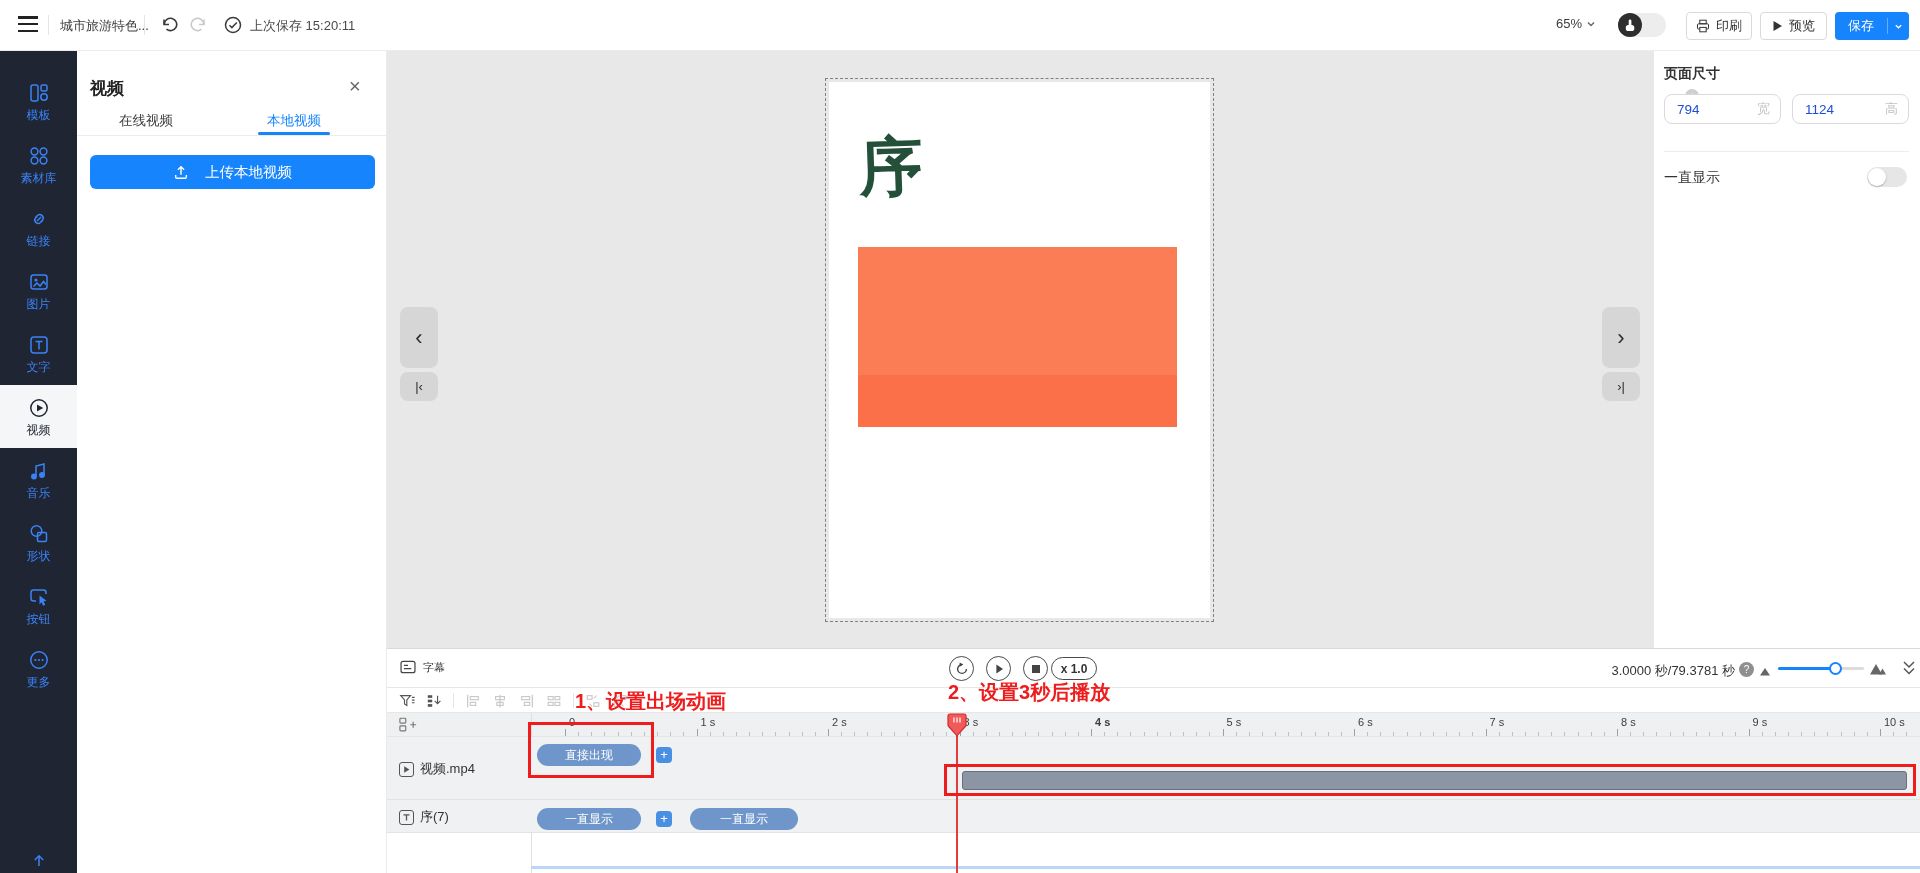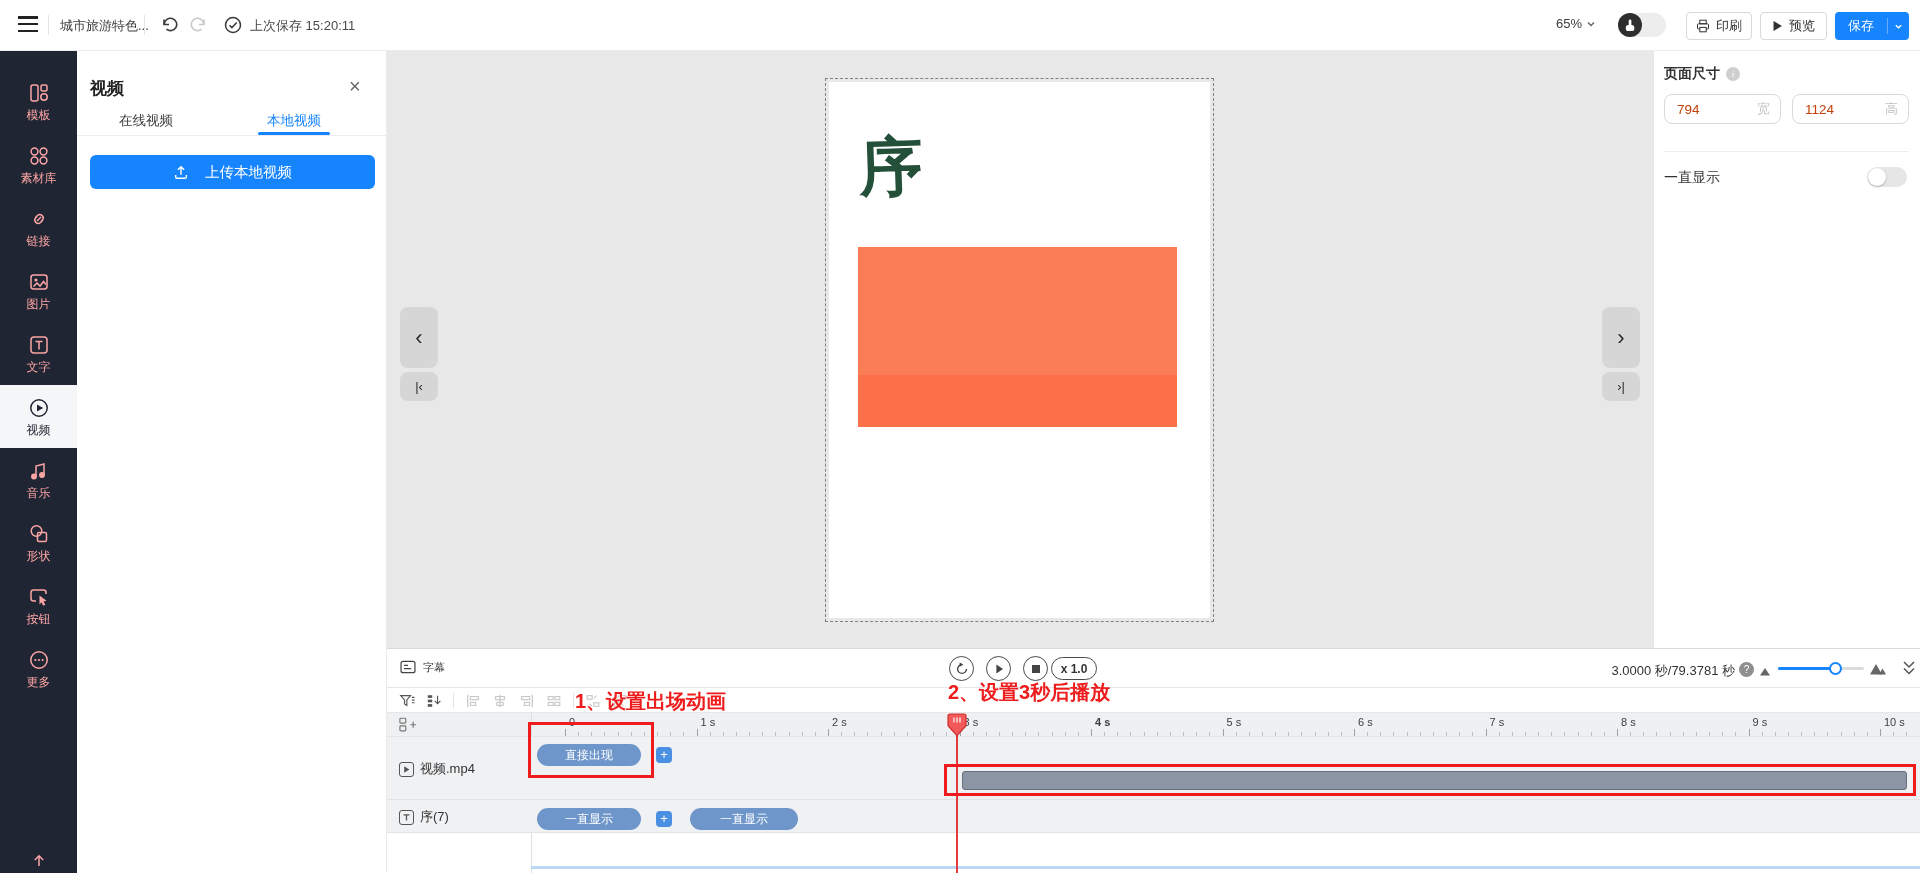--- a/index.html
+++ b/index.html
@@ -11,42 +11,42 @@
 
   
   .topbar{left:0;top:0;width:1920px;height:51px;background:#fff;border-bottom:1px solid #ececec;box-sizing:border-box;z-index:20;}
   .vdiv{width:1px;height:20px;background:#e4e4e4;}
   .tb-txt{font-size:13px;color:#3d3d3d;}
   .tb-btn{height:28px;border:1px solid #d9d9d9;border-radius:4px;background:#fff;display:flex;align-items:center;justify-content:center;gap:6px;font-size:13px;color:#333;box-sizing:border-box;}
   .save-btn{height:28px;border-radius:4px;background:#1684fc;color:#fff;display:flex;align-items:center;font-size:13px;}
 
   
   .sidebar{left:0;top:51px;width:77px;height:822px;background:#1f2532;z-index:10;}
-  .sb-item{position:absolute;left:0;width:77px;height:63px;display:flex;flex-direction:column;align-items:center;justify-content:center;gap:5px;color:#fca5a5;cursor:pointer;}
+  .sb-item{position:absolute;left:0;width:77px;height:63px;display:flex;flex-direction:column;align-items:center;justify-content:center;gap:5px;color:#3b82f6;cursor:pointer;}
   .sb-item .lbl{font-size:12px;line-height:12px;}
   .sb-item.active{background:#f5f6f8;color:#1f2532;}
   .sb-item svg{stroke:currentColor;fill:none;stroke-width:1.5;}
 
   
   .panel{left:77px;top:51px;width:310px;height:822px;background:#fff;border-right:1px solid #ebebeb;box-sizing:border-box;z-index:5;}
   .tab{font-size:13.5px;color:#404040;}
   .tab.active{color:#1684fc;}
   .upload-btn{left:13px;top:104px;width:285px;height:34px;border-radius:6px;background:#1684fc;color:#fff;display:flex;align-items:center;justify-content:center;gap:16px;font-size:14.5px;}
   .thumb{left:13px;top:154px;width:139px;height:84px;border-radius:8px;overflow:hidden;background:linear-gradient(180deg,#fb7c55 0%,#fb7c55 72%,#f8693f 72%,#f8693f 100%);}
   .badge{position:absolute;right:5px;bottom:6px;width:44px;height:20px;border-radius:3px;background:rgba(35,20,16,.82);color:#fff;font-size:12.5px;display:flex;align-items:center;justify-content:center;}
 
   
   .canvas{left:387px;top:51px;width:1266px;height:597px;background:#e8e8e8;}
   .page{left:829px;top:82px;width:381px;height:536px;background:#fff;outline:1px dashed #808080;outline-offset:3px;z-index:2;}
   .navbtn{background:#d6d6d6;border-radius:8px;color:#2c2c2c;display:flex;align-items:center;justify-content:center;z-index:3;}
 
   
   .inspector{left:1653px;top:51px;width:267px;height:597px;background:#fff;border-left:1px solid #e8e8e8;box-sizing:border-box;}
   .inp{position:absolute;height:30px;border:1px solid #d9d9d9;border-radius:8px;box-sizing:border-box;display:flex;align-items:center;justify-content:space-between;padding:0 10px 0 12px;background:#fff;}
-  .inp .val{font-size:13.5px;color:#c2410c;}
+  .inp .val{font-size:13.5px;color:#1d4ed8;}
   .inp .unit{font-size:13px;color:#c0c0c0;}
   .circ-i{width:14px;height:14px;border-radius:50%;background:#cfcfcf;color:#fff;font-size:9px;display:flex;align-items:center;justify-content:center;font-style:italic;font-family:"Liberation Serif",serif;}
   .toggle{width:40px;height:20px;border-radius:10px;background:#e6e6e6;position:relative;}
   .toggle .knob{position:absolute;left:1px;top:1px;width:18px;height:18px;border-radius:50%;background:#fff;box-shadow:0 1px 2px rgba(0,0,0,.25);}
 
   
   .subbar{left:387px;top:648px;width:1533px;height:40px;background:#fff;border-top:1px solid #d9d9d9;border-bottom:1px solid #e6e6e6;box-sizing:border-box;}
   .ctrl-circle{width:25px;height:25px;border:1.5px solid #4a4a4a;border-radius:50%;display:flex;align-items:center;justify-content:center;box-sizing:border-box;background:#fff;}
   .speed-pill{width:46px;height:23px;border:1.5px solid #4a4a4a;border-radius:12px;display:flex;align-items:center;justify-content:center;font-size:12px;font-weight:bold;color:#333;box-sizing:border-box;background:#fff;}
   .toolbar{left:387px;top:688px;width:1533px;height:25px;background:#fff;border-bottom:1px solid #e7e7e7;box-sizing:border-box;}
@@ -247,21 +247,21 @@
   <div class="abs page">
     <div class="abs" style="left:30px;top:42px;font-size:64px;font-weight:bold;font-family:'DejaVu Serif','Liberation Serif',serif;color:#24503a;transform:rotate(-2deg);">序</div>
     <div class="abs" style="left:29px;top:165px;width:319px;height:180px;background:linear-gradient(180deg,#fb7d55 0%,#fb7d55 71%,#fb7048 71%,#fb7048 100%);"></div>
   </div>
   <div class="abs navbtn" style="left:400px;top:307px;width:38px;height:61px;font-size:22px;">‹</div>
   <div class="abs navbtn" style="left:400px;top:372px;width:38px;height:29px;font-size:13px;">|‹</div>
   <div class="abs navbtn" style="left:1602px;top:307px;width:38px;height:61px;font-size:22px;">›</div>
   <div class="abs navbtn" style="left:1602px;top:372px;width:38px;height:29px;font-size:13px;">›|</div>
 
   <div class="abs inspector">
-    <div class="abs flex" style="left:10px;top:14px;gap:6px;">
+    <div class="abs flex" style="left:10px;top:14px;gap:6px;flex-direction:column;">
       <span style="font-size:14px;font-weight:bold;color:#333;">页面尺寸</span>
       <span class="circ-i">i</span>
     </div>
     <div class="inp" style="left:10px;top:43px;width:117px;">
       <span class="val">794</span>
       <span class="unit">宽</span>
     </div>
     <div class="inp" style="left:138px;top:43px;width:117px;">
       <span class="val">1124</span>
       <span class="unit">高</span>

